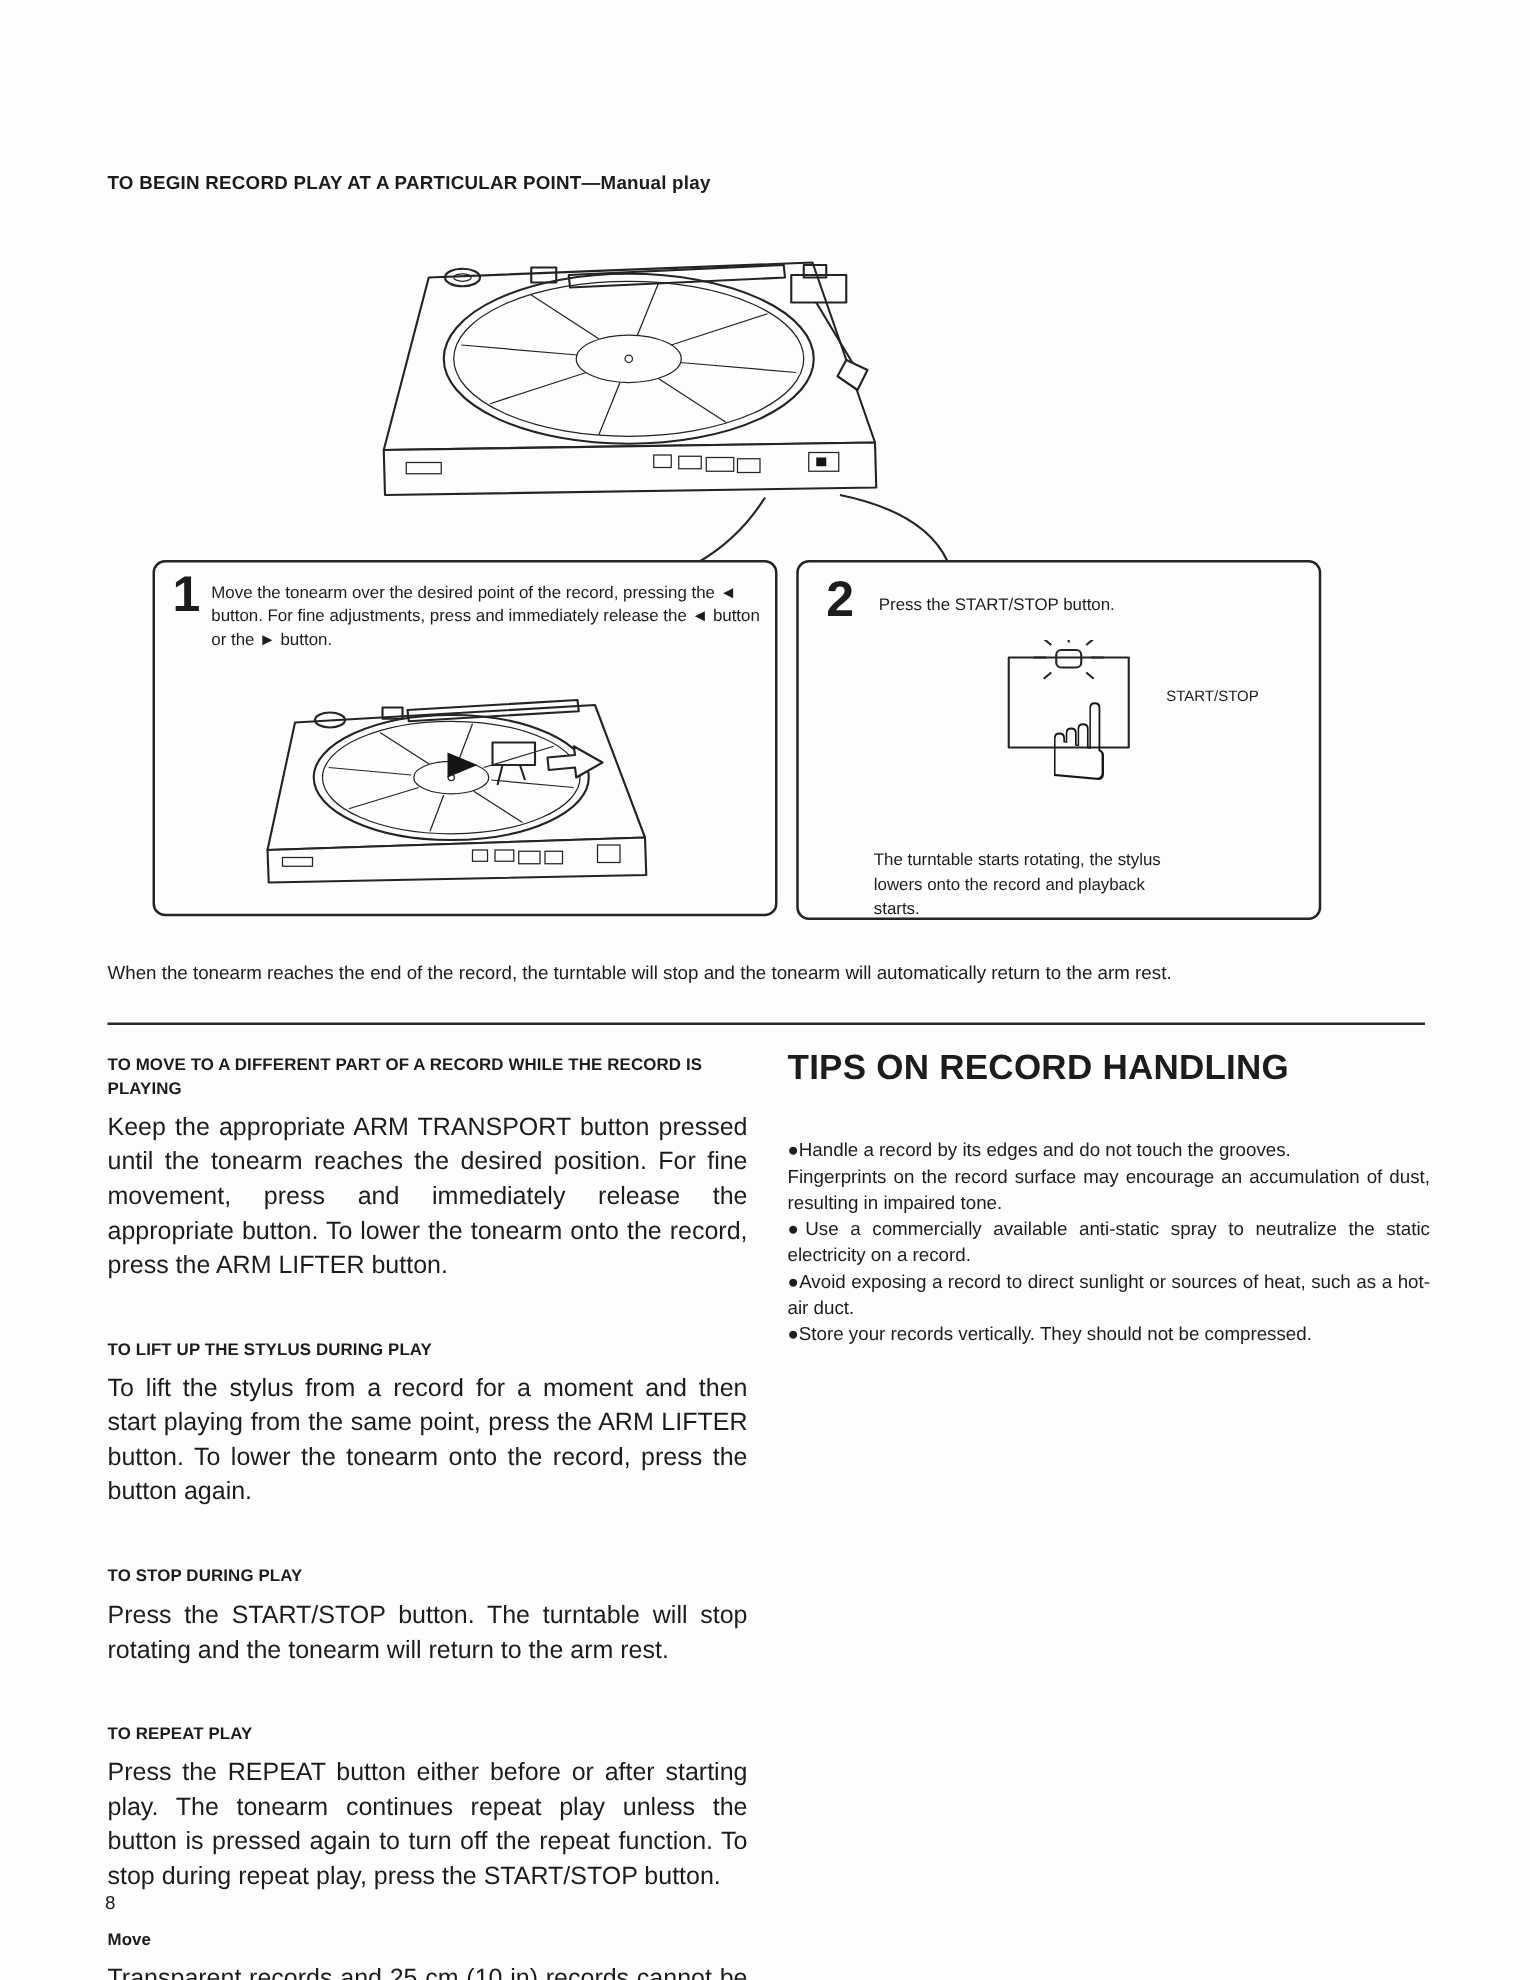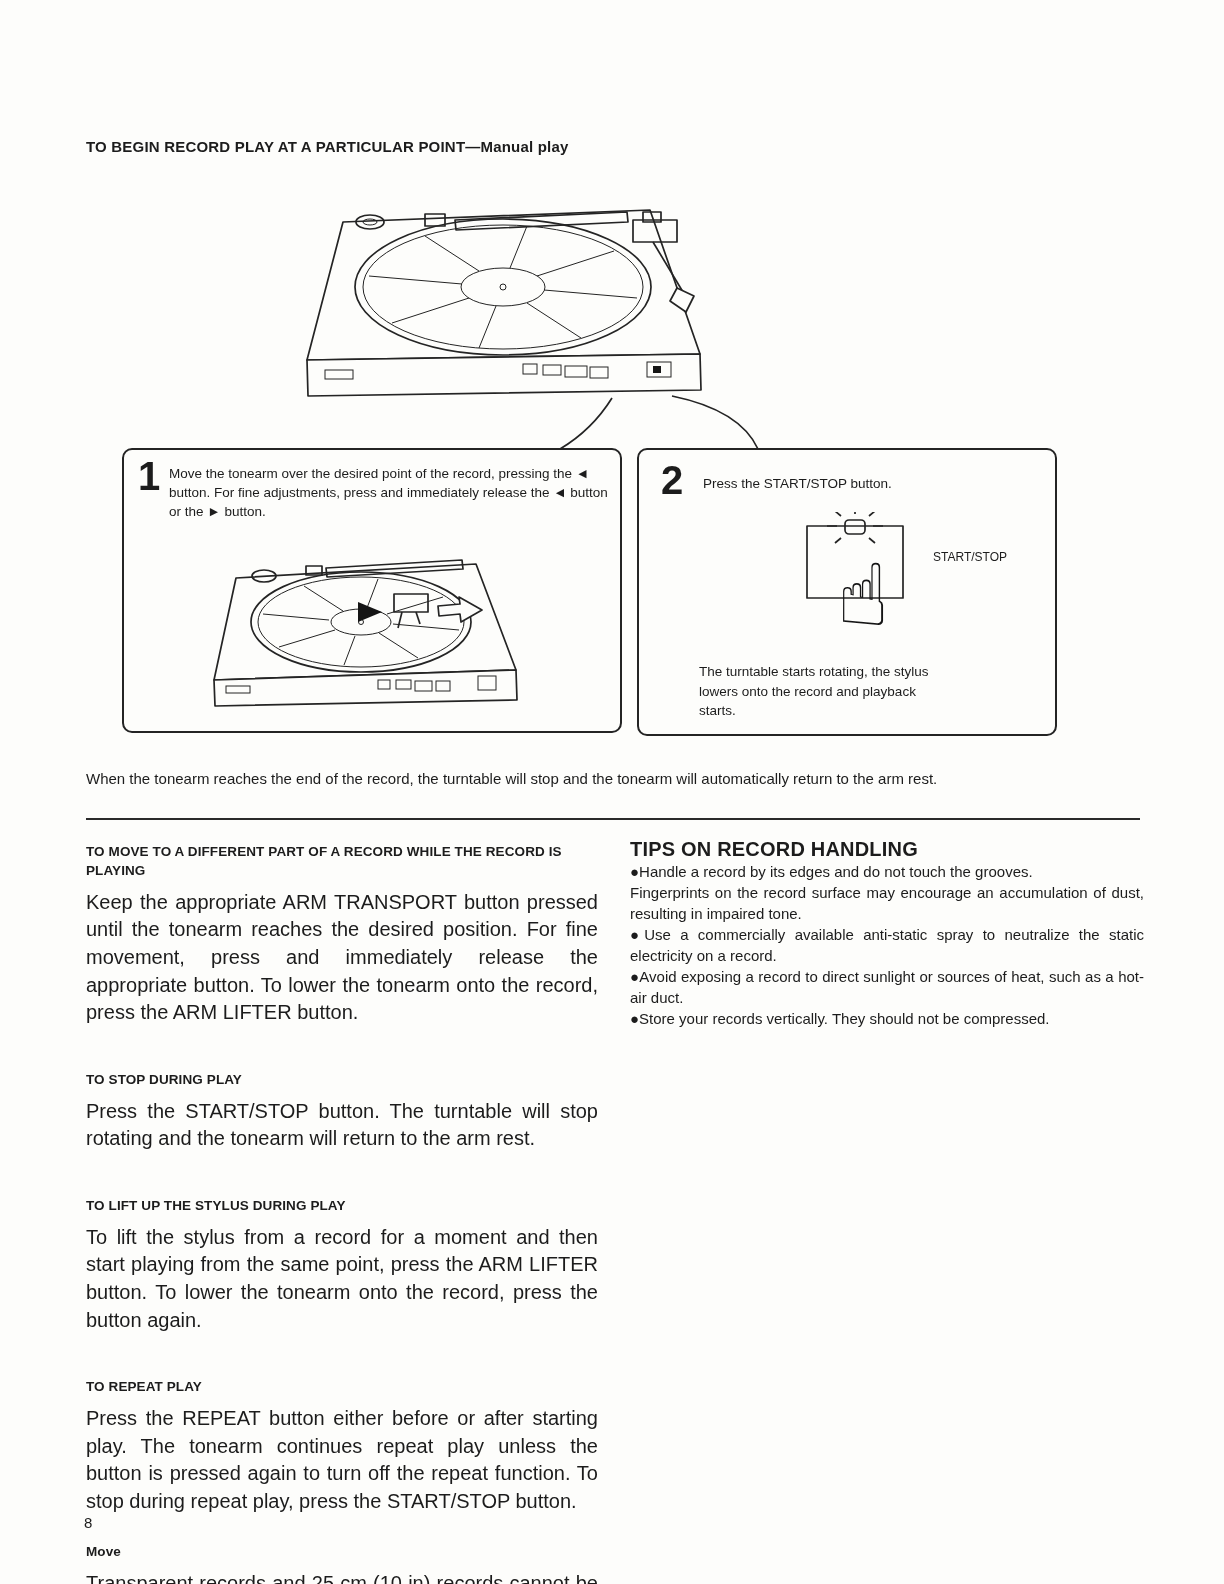--- a/index.html
+++ b/index.html
@@ -22,32 +22,32 @@
   .box2 .step-number { left:22px; top:10px; }
   .step-text { position:absolute; font-size:13.5px; line-height:1.42; }
   .box1 .step-text { left:45px; top:14px; width:452px; }
   .box2 .step-text { left:64px; top:24px; width:330px; }
   .small-illus { position:absolute; left:82px; top:100px; width:330px; height:178px; }
 
   .btn-illus { position:absolute; left:158px; top:62px; width:160px; height:150px; }
   .hand { position:absolute; left:198px; top:102px; font-size:86px; line-height:1; color:#151515;
           font-family:"DejaVu Sans",sans-serif; }
   .btn-label { position:absolute; left:294px; top:100px; font-size:12px; white-space:nowrap; }
-  .step-caption { position:absolute; left:60px; top:212px; width:250px; font-size:13.5px; line-height:1.45; }
+  .step-caption { position:absolute; left:60px; top:228px; width:250px; font-size:13.5px; line-height:1.45; }
 
   .end-note { position:absolute; left:86px; top:770px; width:1064px; font-size:15px; }
   .divider { position:absolute; left:86px; top:818px; width:1054px; border:0; border-top:2px solid #2a2a2a; }
 
   .col-left  { position:absolute; left:86px;  top:843px; width:512px; }
   .col-right { position:absolute; left:630px; top:838px; width:514px; }
   .section { margin-bottom:44px; }
   .section.note { margin-top:-16px; margin-bottom:0; }
   .section h3 { font-size:13.5px; font-weight:bold; line-height:1.4; margin-bottom:8px; letter-spacing:.1px; }
   .section p  { font-size:20px; line-height:1.38; text-align:justify; }
-  .col-right h2 { font-size:20px; font-weight:bold; letter-spacing:.2px; }
+  .col-right h2 { font-size:28px; font-weight:bold; margin-bottom:40px; letter-spacing:.2px; }
   .col-right p  { font-size:15px; line-height:1.4; text-align:justify; }
 
   .page-num { position:absolute; left:84px; top:1514px; font-size:15px; }
 
   svg { display:block; }
   .ln     { fill:#fdfdfb; stroke:#242424; stroke-width:1.7; stroke-linejoin:round; }
   .ln-nf  { fill:none; stroke:#242424; stroke-width:1.7; stroke-linejoin:round; }
   .ln-th  { fill:none; stroke:#242424; stroke-width:1; }
   .fill-b { fill:#151515; stroke:none; }
 </style>
@@ -168,26 +168,26 @@
   <p class="end-note">When the tonearm reaches the end of the record, the turntable will stop and the tonearm will automatically return to the arm rest.</p>
 
   <hr class="divider">
 
   <div class="col-left">
     <div class="section">
       <h3>TO MOVE TO A DIFFERENT PART OF A RECORD WHILE THE RECORD IS PLAYING</h3>
       <p>Keep the appropriate ARM TRANSPORT button pressed until the tonearm reaches the desired position. For fine movement, press and immediately release the appropriate button. To lower the tonearm onto the record, press the ARM LIFTER button.</p>
     </div>
     <div class="section">
+      <h3>TO LIFT UP THE STYLUS DURING PLAY</h3>
+      <p>To lift the stylus from a record for a moment and then start playing from the same point, press the ARM LIFTER button. To lower the tonearm onto the record, press the button again.</p>
+    </div>
+    <div class="section">
       <h3>TO STOP DURING PLAY</h3>
       <p>Press the START/STOP button. The turntable will stop rotating and the tonearm will return to the arm rest.</p>
-    </div>
-    <div class="section">
-      <h3>TO LIFT UP THE STYLUS DURING PLAY</h3>
-      <p>To lift the stylus from a record for a moment and then start playing from the same point, press the ARM LIFTER button. To lower the tonearm onto the record, press the button again.</p>
     </div>
     <div class="section">
       <h3>TO REPEAT PLAY</h3>
       <p>Press the REPEAT button either before or after starting play. The tonearm continues repeat play unless the button is pressed again to turn off the repeat function. To stop during repeat play, press the START/STOP button.</p>
     </div>
     <div class="section note">
       <h3>Move</h3>
       <p>Transparent records and 25 cm (10 in) records cannot be played repeatedly.</p>
     </div>
   </div>

